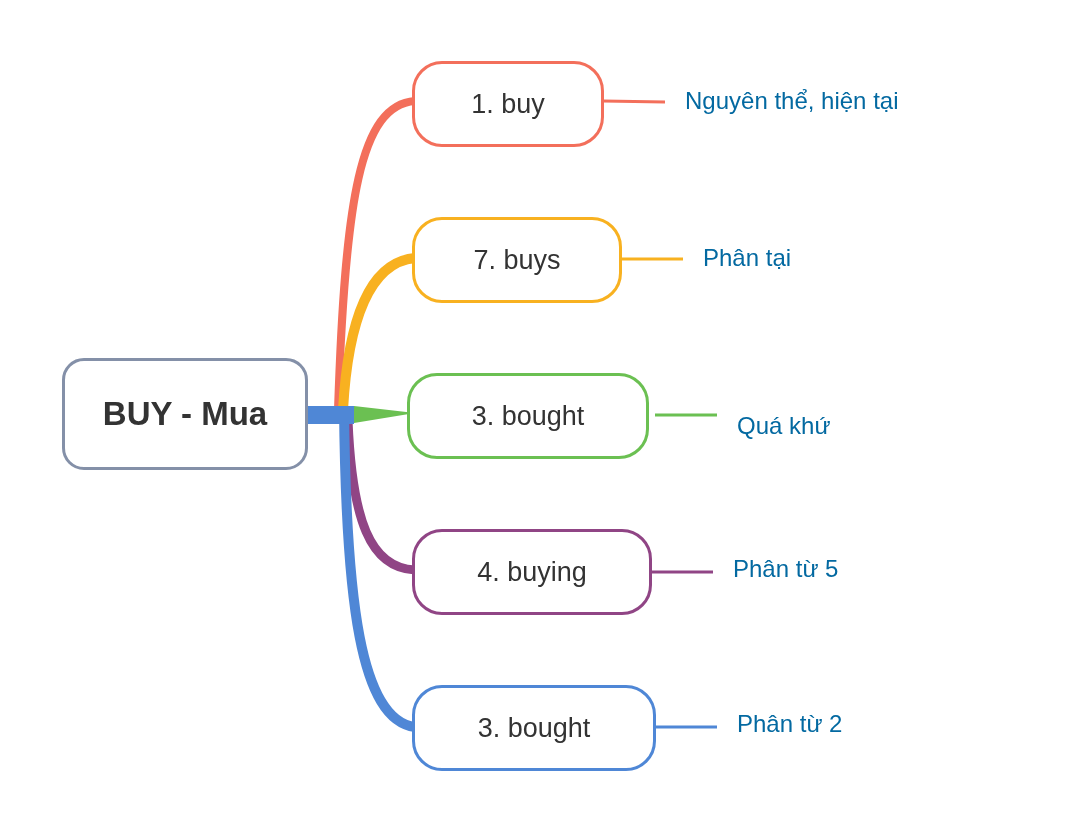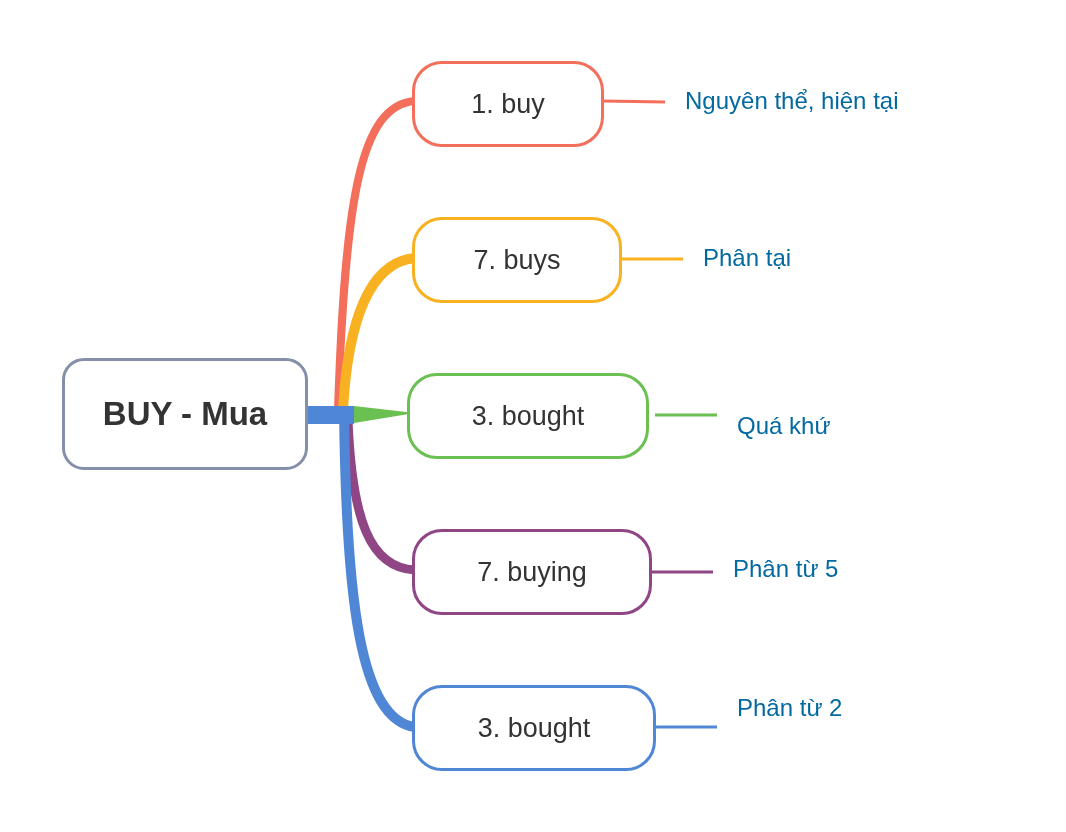--- a/index.html
+++ b/index.html
@@ -42,20 +42,20 @@
 
   <polygon points="354,406 415,413 354,423" fill="#6bc052"></polygon>
   <line x1="655" y1="415" x2="717" y2="415" stroke="#6bc052" stroke-width="3"></line>
 </svg>
 
 <div class="root">BUY - Mua</div>
 
 <div class="node" style="left:412px;top:61px;width:192px;border-color:#f36f5b">1. buy</div>
 <div class="node" style="left:412px;top:217px;width:210px;border-color:#f8b120">7. buys</div>
 <div class="node" style="left:407px;top:373px;width:242px;border-color:#6bc052">3. bought</div>
-<div class="node" style="left:412px;top:529px;width:240px;border-color:#904585">7. buying</div>
+<div class="node" style="left:412px;top:529px;width:240px;border-color:#904585">4. buying</div>
 <div class="node" style="left:412px;top:685px;width:244px;border-color:#4f87d6">3. bought</div>
 
 <div class="leaf" style="left:685px;top:101px">Nguyên thể, hiện tại</div>
 <div class="leaf" style="left:703px;top:258px">Phân tại</div>
 <div class="leaf" style="left:737px;top:426px">Quá khứ</div>
 <div class="leaf" style="left:733px;top:569px">Phân từ 5</div>
-<div class="leaf" style="left:737px;top:708px">Phân từ 2</div>
+<div class="leaf" style="left:737px;top:724px">Phân từ 2</div>
 
 </body></html>

